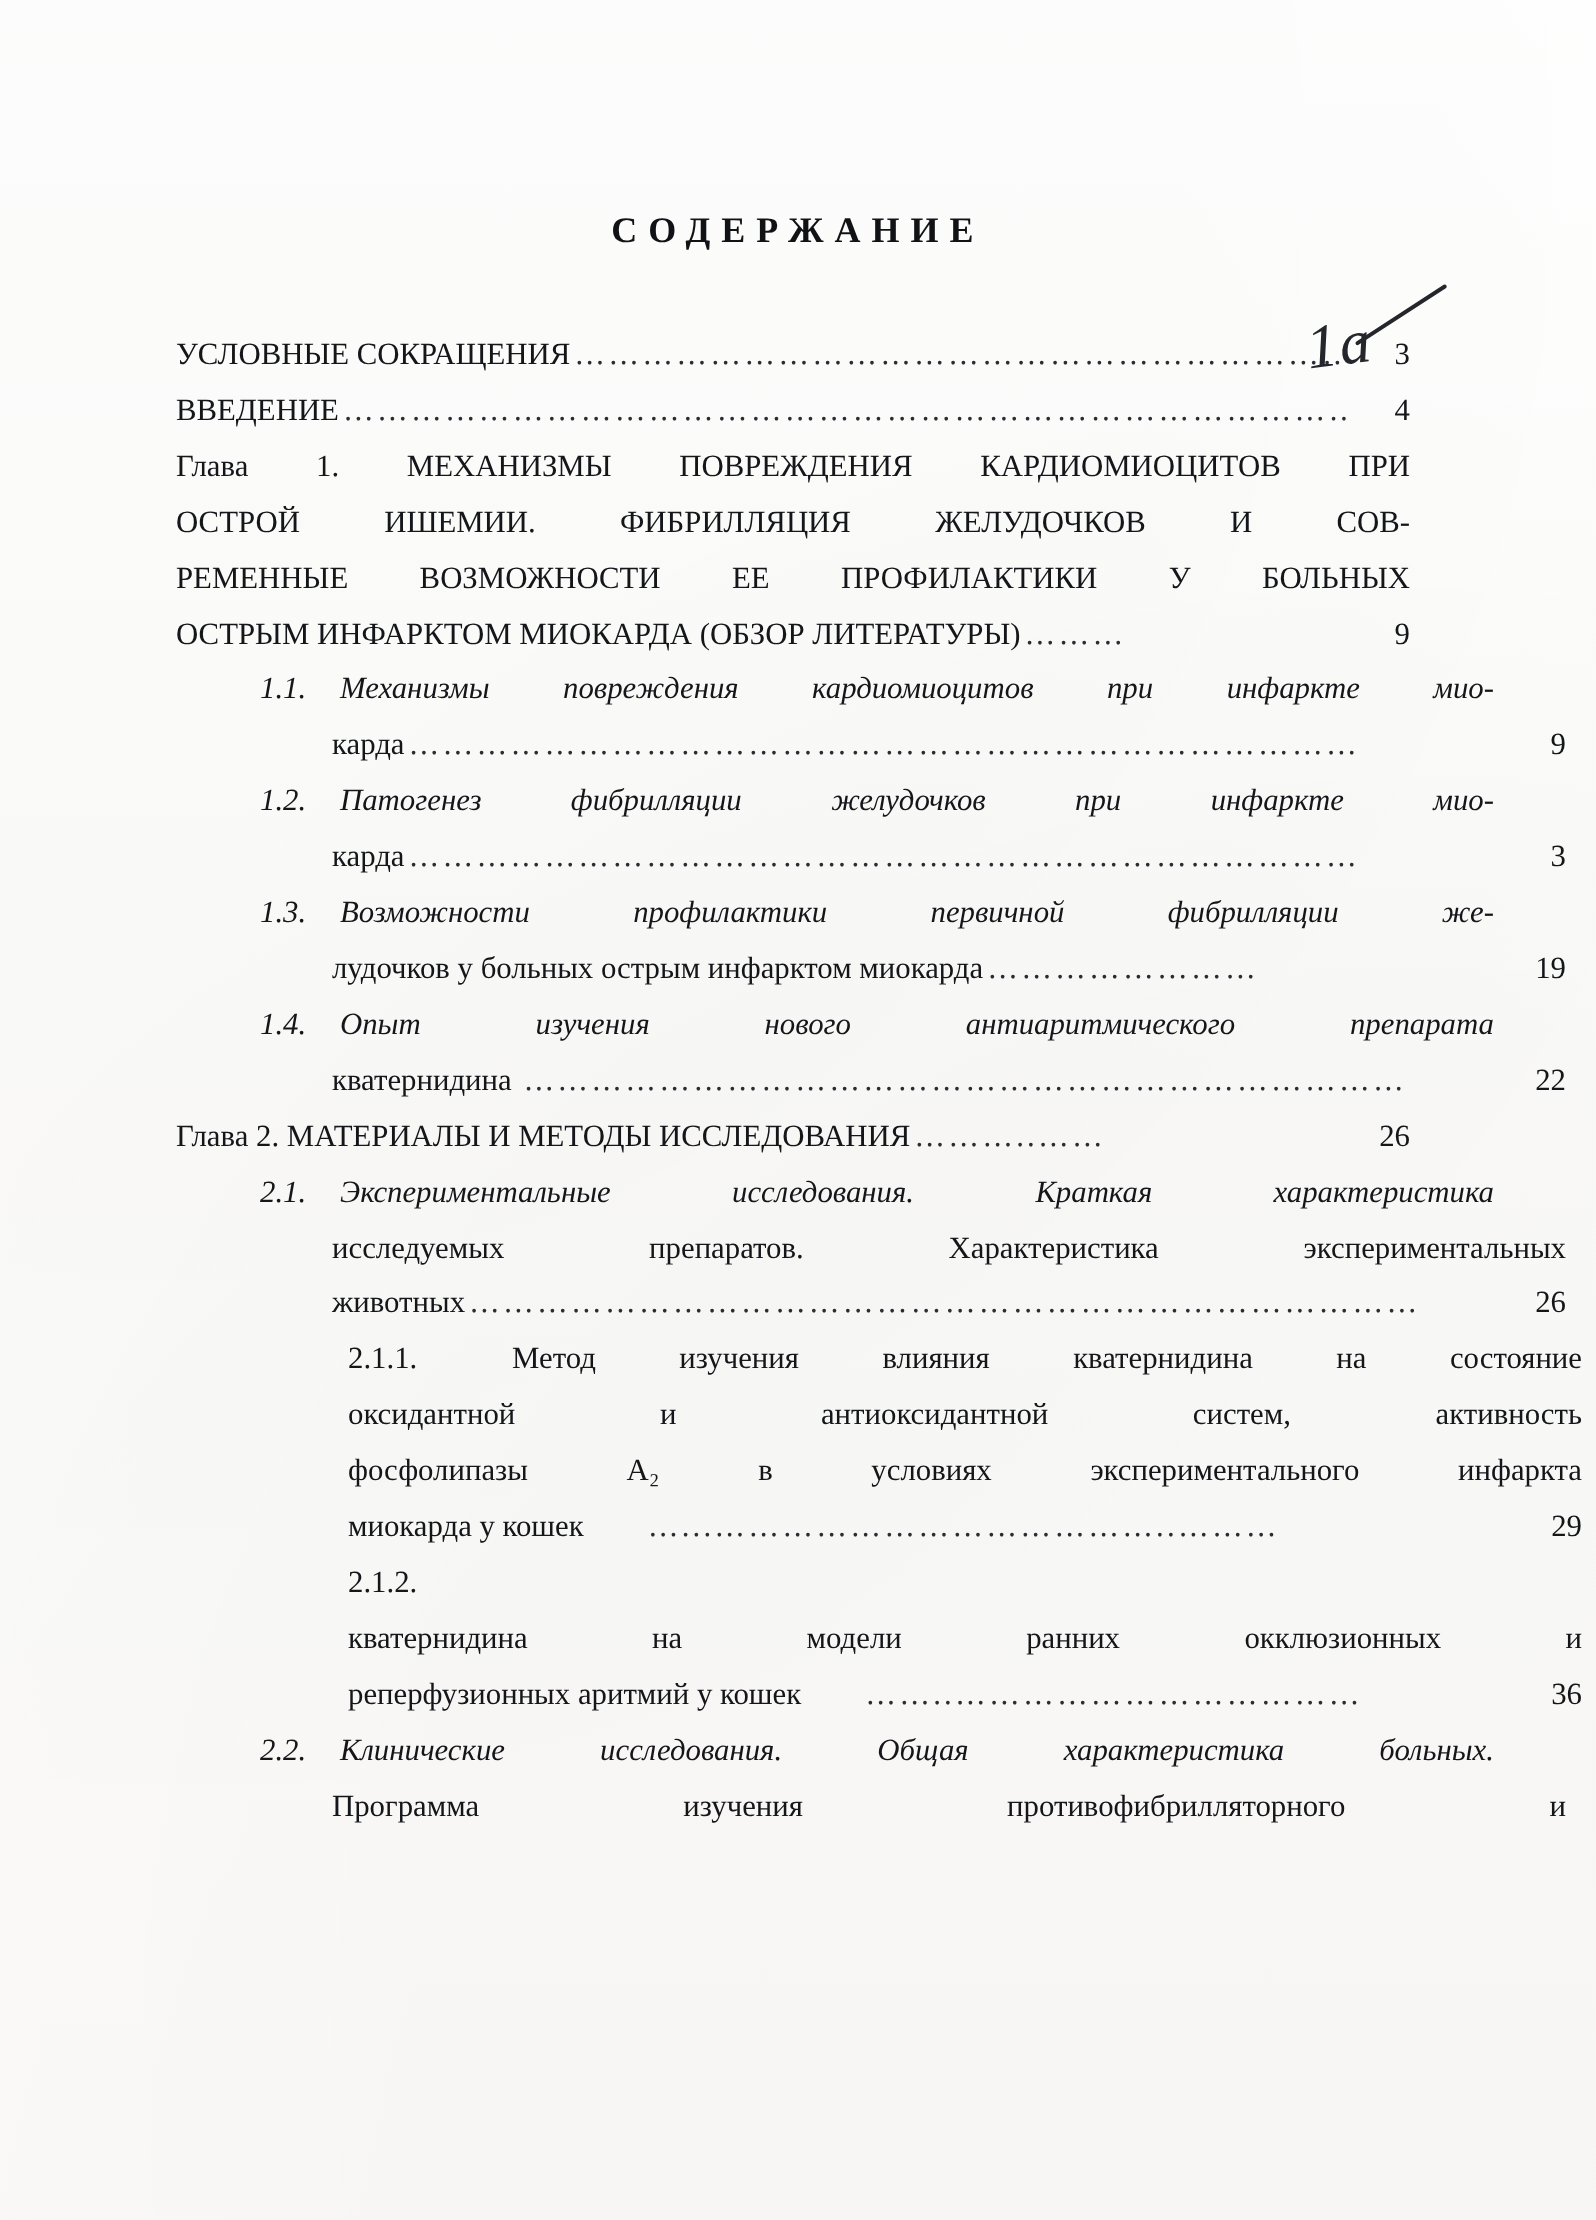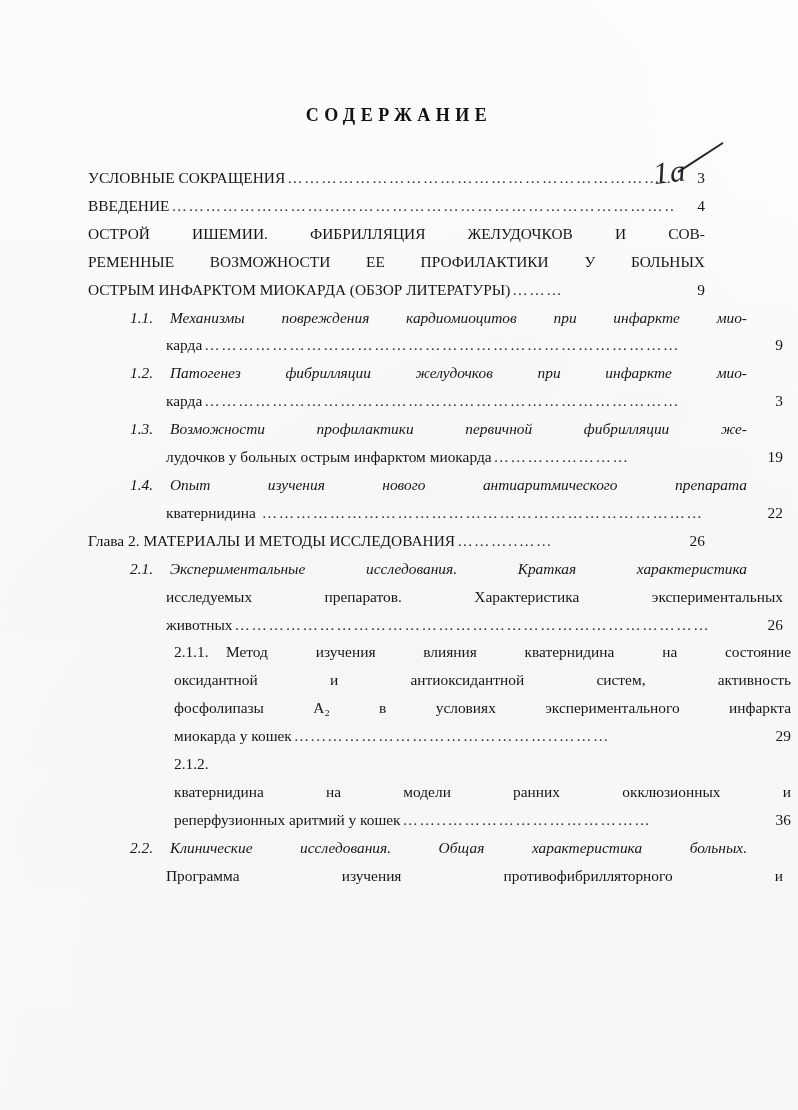--- a/index.html
+++ b/index.html
@@ -100,21 +100,21 @@
   .line .pagenum {
     flex: 0 0 auto;
     width: 26px;
     text-align: right;
     margin-left: 6px;
   }
 
   .indent-0 { padding-left: 0; }
   .indent-1 { padding-left: 42px; font-style: italic; }
   .indent-2 { padding-left: 78px; }
-  .indent-3 { padding-left: 86px; }
+  .indent-3 { padding-left: 86px; gap: 30px; }
 
   .num-col {
     flex: 0 0 auto;
     display: inline-block;
     width: 40px;
   }
   .num-col-wide {
     flex: 0 0 auto;
     display: inline-block;
     width: 52px;
@@ -145,20 +145,23 @@
       <div class="entry">
         <div class="line indent-0">
           <span class="text">ВВЕДЕНИЕ</span>
           <span class="leader">……………………………………………………………………………………………</span>
           <span class="pagenum">4</span>
         </div>
       </div>
 
       <div class="entry">
         <div class="line just indent-0">
+          <span class="text">Глава 1. МЕХАНИЗМЫ ПОВРЕЖДЕНИЯ КАРДИОМИОЦИТОВ ПРИ</span>
+        </div>
+        <div class="line just indent-0">
           <span class="text">ОСТРОЙ ИШЕМИИ. ФИБРИЛЛЯЦИЯ ЖЕЛУДОЧКОВ И СОВ-</span>
         </div>
         <div class="line just indent-0">
           <span class="text">РЕМЕННЫЕ ВОЗМОЖНОСТИ ЕЕ ПРОФИЛАКТИКИ У БОЛЬНЫХ</span>
         </div>
         <div class="line indent-0">
           <span class="text">ОСТРЫМ ИНФАРКТОМ МИОКАРДА (ОБЗОР ЛИТЕРАТУРЫ)</span>
           <span class="leader">………</span>
           <span class="pagenum">9</span>
         </div>

